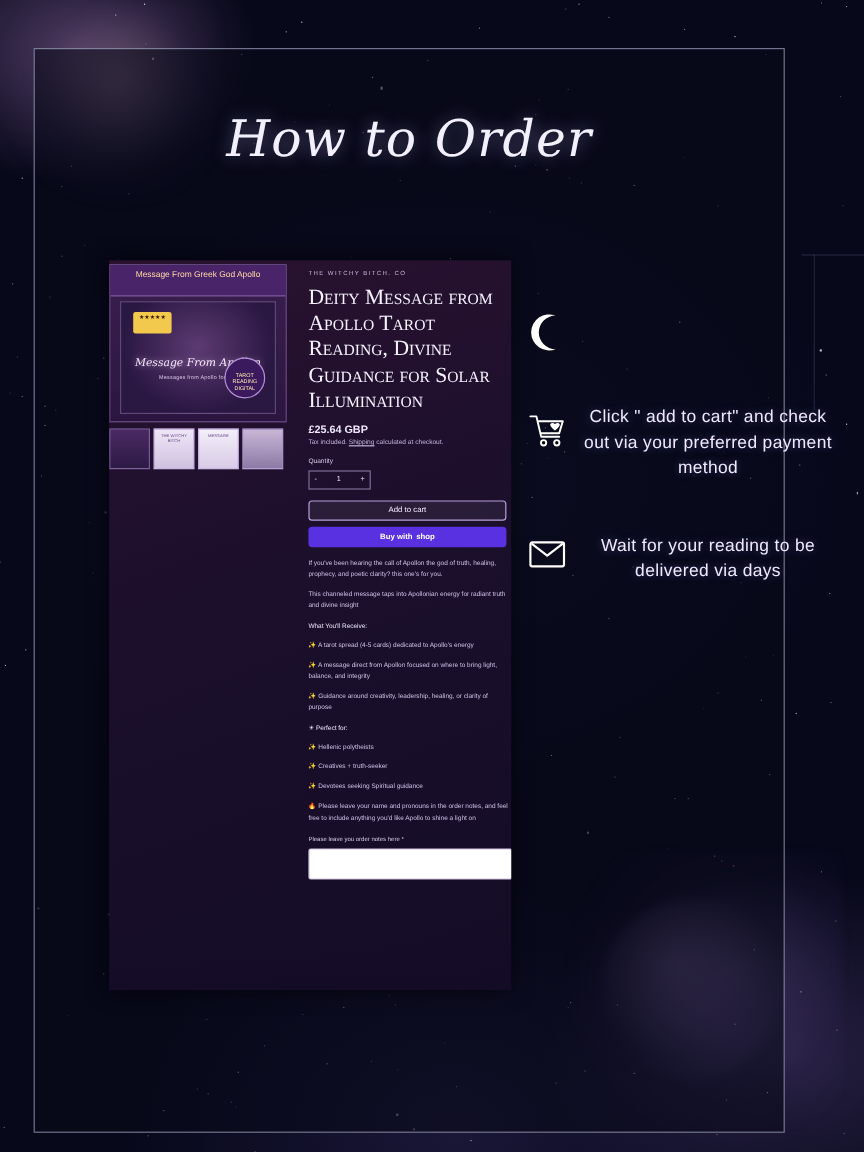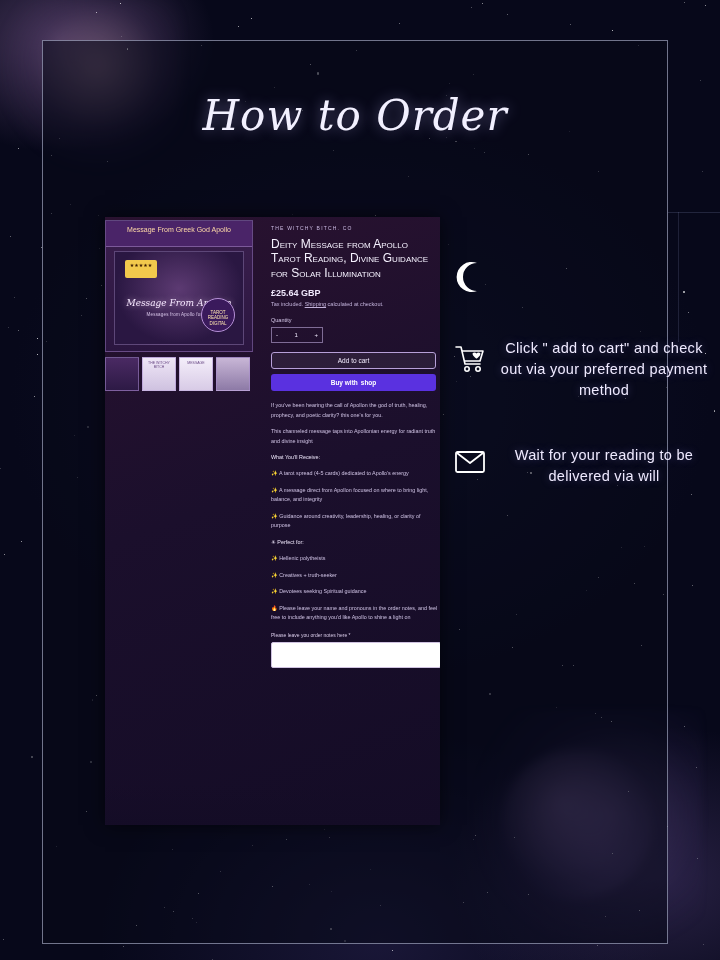--- a/index.html
+++ b/index.html
@@ -36,21 +36,21 @@
     background:
       radial-gradient(circle at 40% 35%, rgba(150,120,180,0.35), rgba(0,0,0,0) 60%),
       radial-gradient(circle at 70% 70%, rgba(120,95,165,0.25), rgba(0,0,0,0) 65%);
     filter: blur(4px);
   }
   .hline { position:absolute; height:1px; background:rgba(160,170,220,0.18); }
   .vline { position:absolute; width:1px; background:rgba(160,170,220,0.16); }
 
   
   .card {
-    position:absolute; left:42px; top:40px; width:626px; height:904px;
+    position:absolute; left:28px; top:40px; width:626px; height:904px;
     border:1px solid rgba(200,205,235,0.55);
     background: rgba(8,9,24,0.55);
   }
   .title {
     position:absolute; left:0; right:0; top:50px;
     text-align:center;
     font-family:"DejaVu Serif", serif;
     font-style: italic;
     font-size:42px;
     color:#f2f0ff;
@@ -105,22 +105,22 @@
   .thumb{ width:34px; height:34px; border:1px solid rgba(170,140,210,0.55); overflow:hidden; }
   .t1{background:linear-gradient(180deg,#4a2a63,#2d1a45);}
   .t2{background:linear-gradient(180deg,#efe6f7,#cfc2e0);}
   .t3{background:linear-gradient(180deg,#f4eefa,#d8cbe6);}
   .t4{background:linear-gradient(180deg,#c8b6d6,#8d7aa6);}
   .thumb span{display:block;font-size:3.5px;color:#6a4a86;text-align:center;padding-top:3px;}
 
   .shot-right{ position:absolute; left:166px; top:8px; right:0; }
   .vendor{ font-size:5px; color:#c9b8e0; letter-spacing:1.2px; }
   .prod-title{
-    font-family:Liberation Sans, sans-serif;
-    font-size:12px; line-height:1.2; color:#f6f2ff; margin-top:6px;
+    font-family:Liberation Serif, serif;
+    font-size:18px; line-height:1.2; color:#f6f2ff; margin-top:6px;
     font-variant: small-caps;
   }
   .price{ margin-top:8px; font-size:9px; color:#efe7fb; font-weight:bold; }
   .taxnote{ margin-top:3px; font-size:5.5px; color:#c2b2da; }
   .taxnote u{ text-decoration:underline; }
   .qty-label{ margin-top:10px; font-size:5.5px; color:#d6c9ea; }
   .qty{
     margin-top:4px; width:52px; height:16px; border:1px solid rgba(190,170,220,0.6);
     display:flex; align-items:center; justify-content:space-between; padding:0 4px;
     font-size:6px; color:#efe7fb;
@@ -488,17 +488,17 @@
       <div class="step-txt">Click " add to cart" and check out via your preferred payment method</div>
     </div>
 
     <div class="step">
       <div class="step-ico">
         <svg width="32" height="26" viewBox="0 0 32 26">
           <rect x="2" y="3" width="28" height="20" rx="1.5" fill="none" stroke="#ffffff" stroke-width="1.8"></rect>
           <path d="M3 4 L16 14 L29 4" fill="none" stroke="#ffffff" stroke-width="1.8" stroke-linejoin="round"></path>
         </svg>
       </div>
-      <div class="step-txt">Wait for your reading to be delivered via will</div>
+      <div class="step-txt">Wait for your reading to be delivered via days</div>
     </div>
   </div>
 
 </div>
 
 </body></html>

